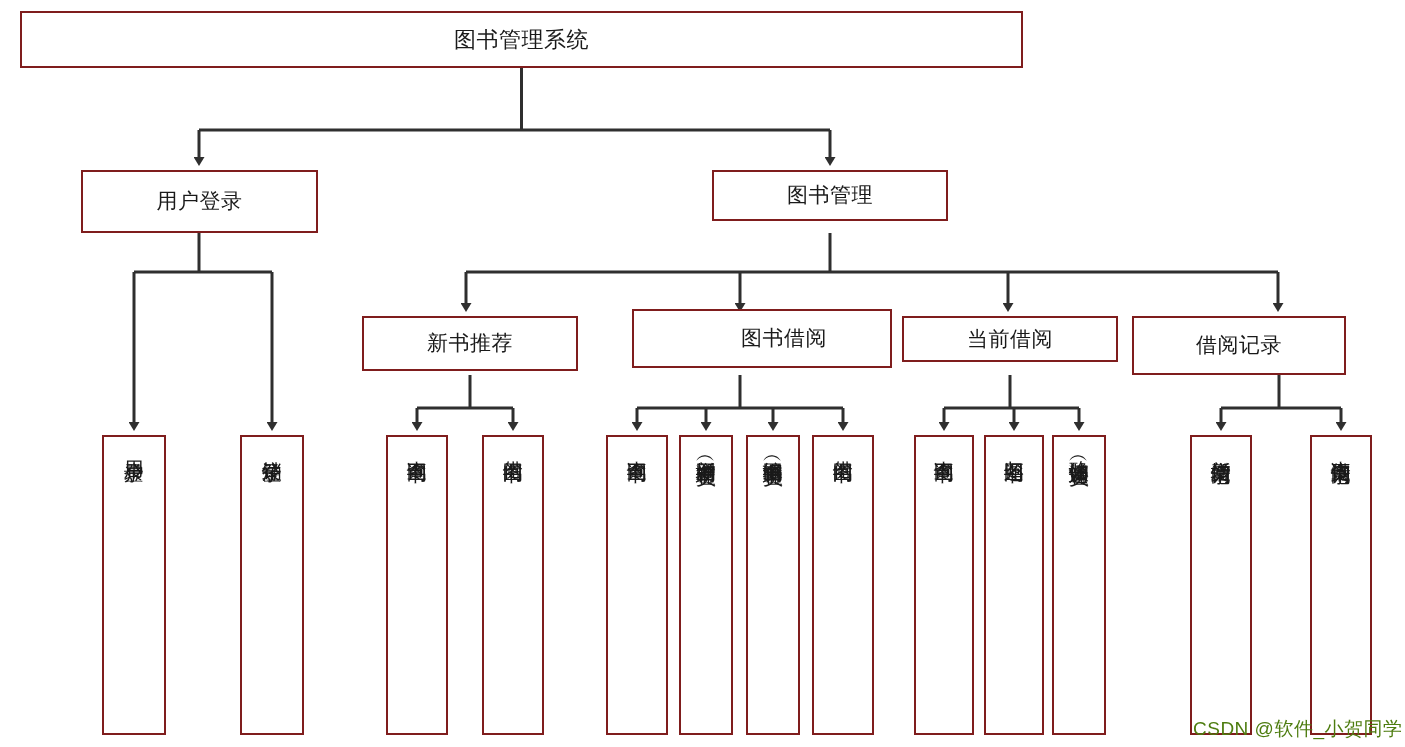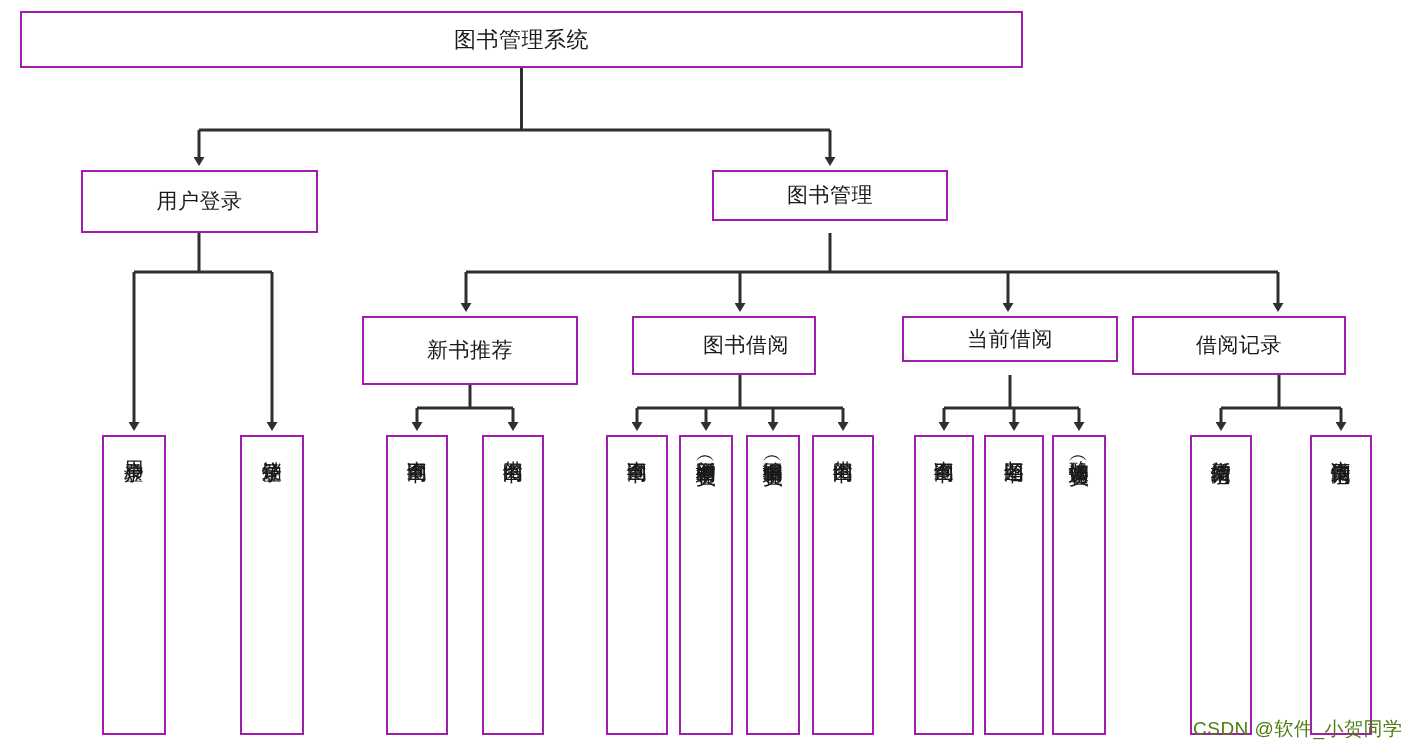--- a/index.html
+++ b/index.html
@@ -23,21 +23,21 @@
     left: 0;
     top: 0;
     width: 1405px;
     height: 747px;
     pointer-events: none;
   }
   .node {
     position: absolute;
     box-sizing: border-box;
     background: #ffffff;
-    border: 2px solid #a21caf;
+    border: 2px solid #7f1d1d;
     display: flex;
     align-items: center;
     justify-content: center;
     color: #1a1a1a;
   }
   .node .label {
     text-align: center;
     line-height: 1.05;
   }
   
@@ -138,24 +138,24 @@
     <span class="label">图书管理系统</span>
   </div>
 
   <div class="node horiz" style="left:81px; top:170px; width:237px; height:63px;">
     <span class="label">用户登录</span>
   </div>
   <div class="node horiz" style="left:712px; top:170px; width:236px; height:51px;">
     <span class="label">图书管理</span>
   </div>
 
-  <div class="node horiz" style="left:362px; top:316px; width:216px; height:69px;">
+  <div class="node horiz" style="left:362px; top:316px; width:216px; height:55px;">
     <span class="label">新书推荐</span>
   </div>
-  <div class="node horiz" style="left:632px; top:316px; width:184px; height:59px;padding-left:44px;">
+  <div class="node horiz" style="left:632px; top:309px; width:260px; height:59px;padding-left:44px;">
     <span class="label">图书借阅</span>
   </div>
   <div class="node horiz" style="left:902px; top:316px; width:216px; height:46px;">
     <span class="label">当前借阅</span>
   </div>
   <div class="node horiz" style="left:1132px; top:316px; width:214px; height:59px;">
     <span class="label">借阅记录</span>
   </div>
 
   <div class="node vert" style="left:102px; top:435px; width:64px; height:300px;">

